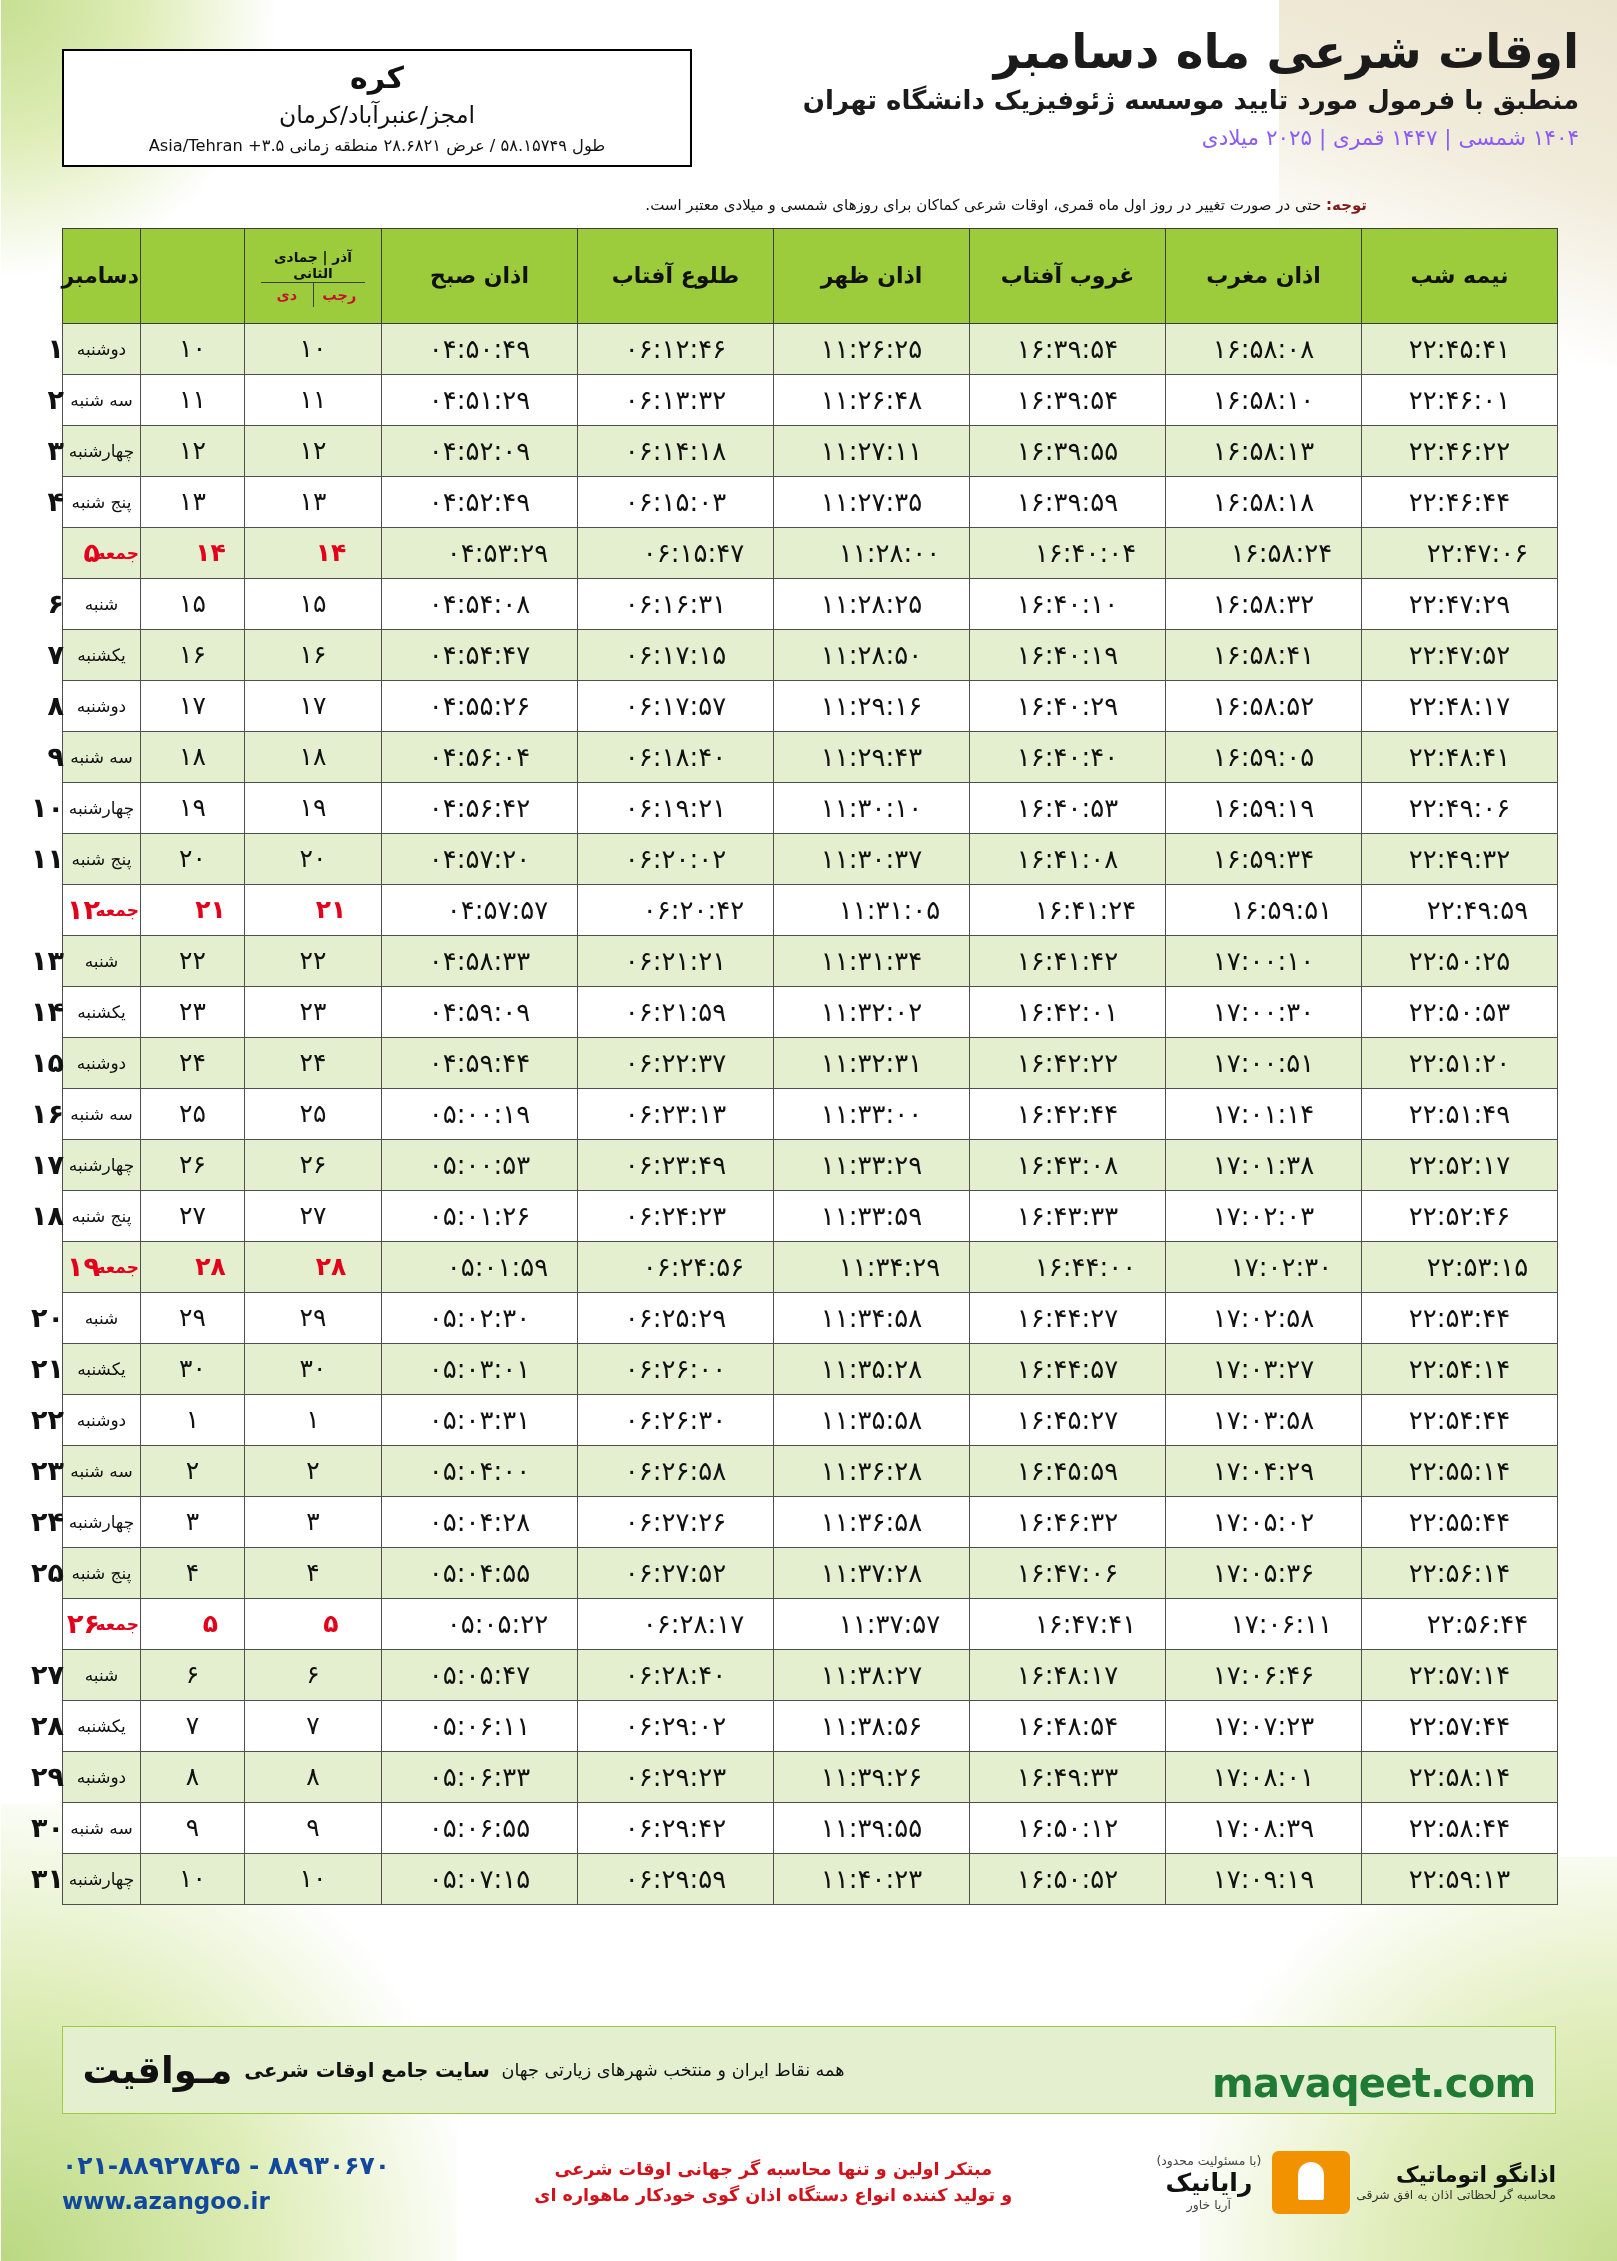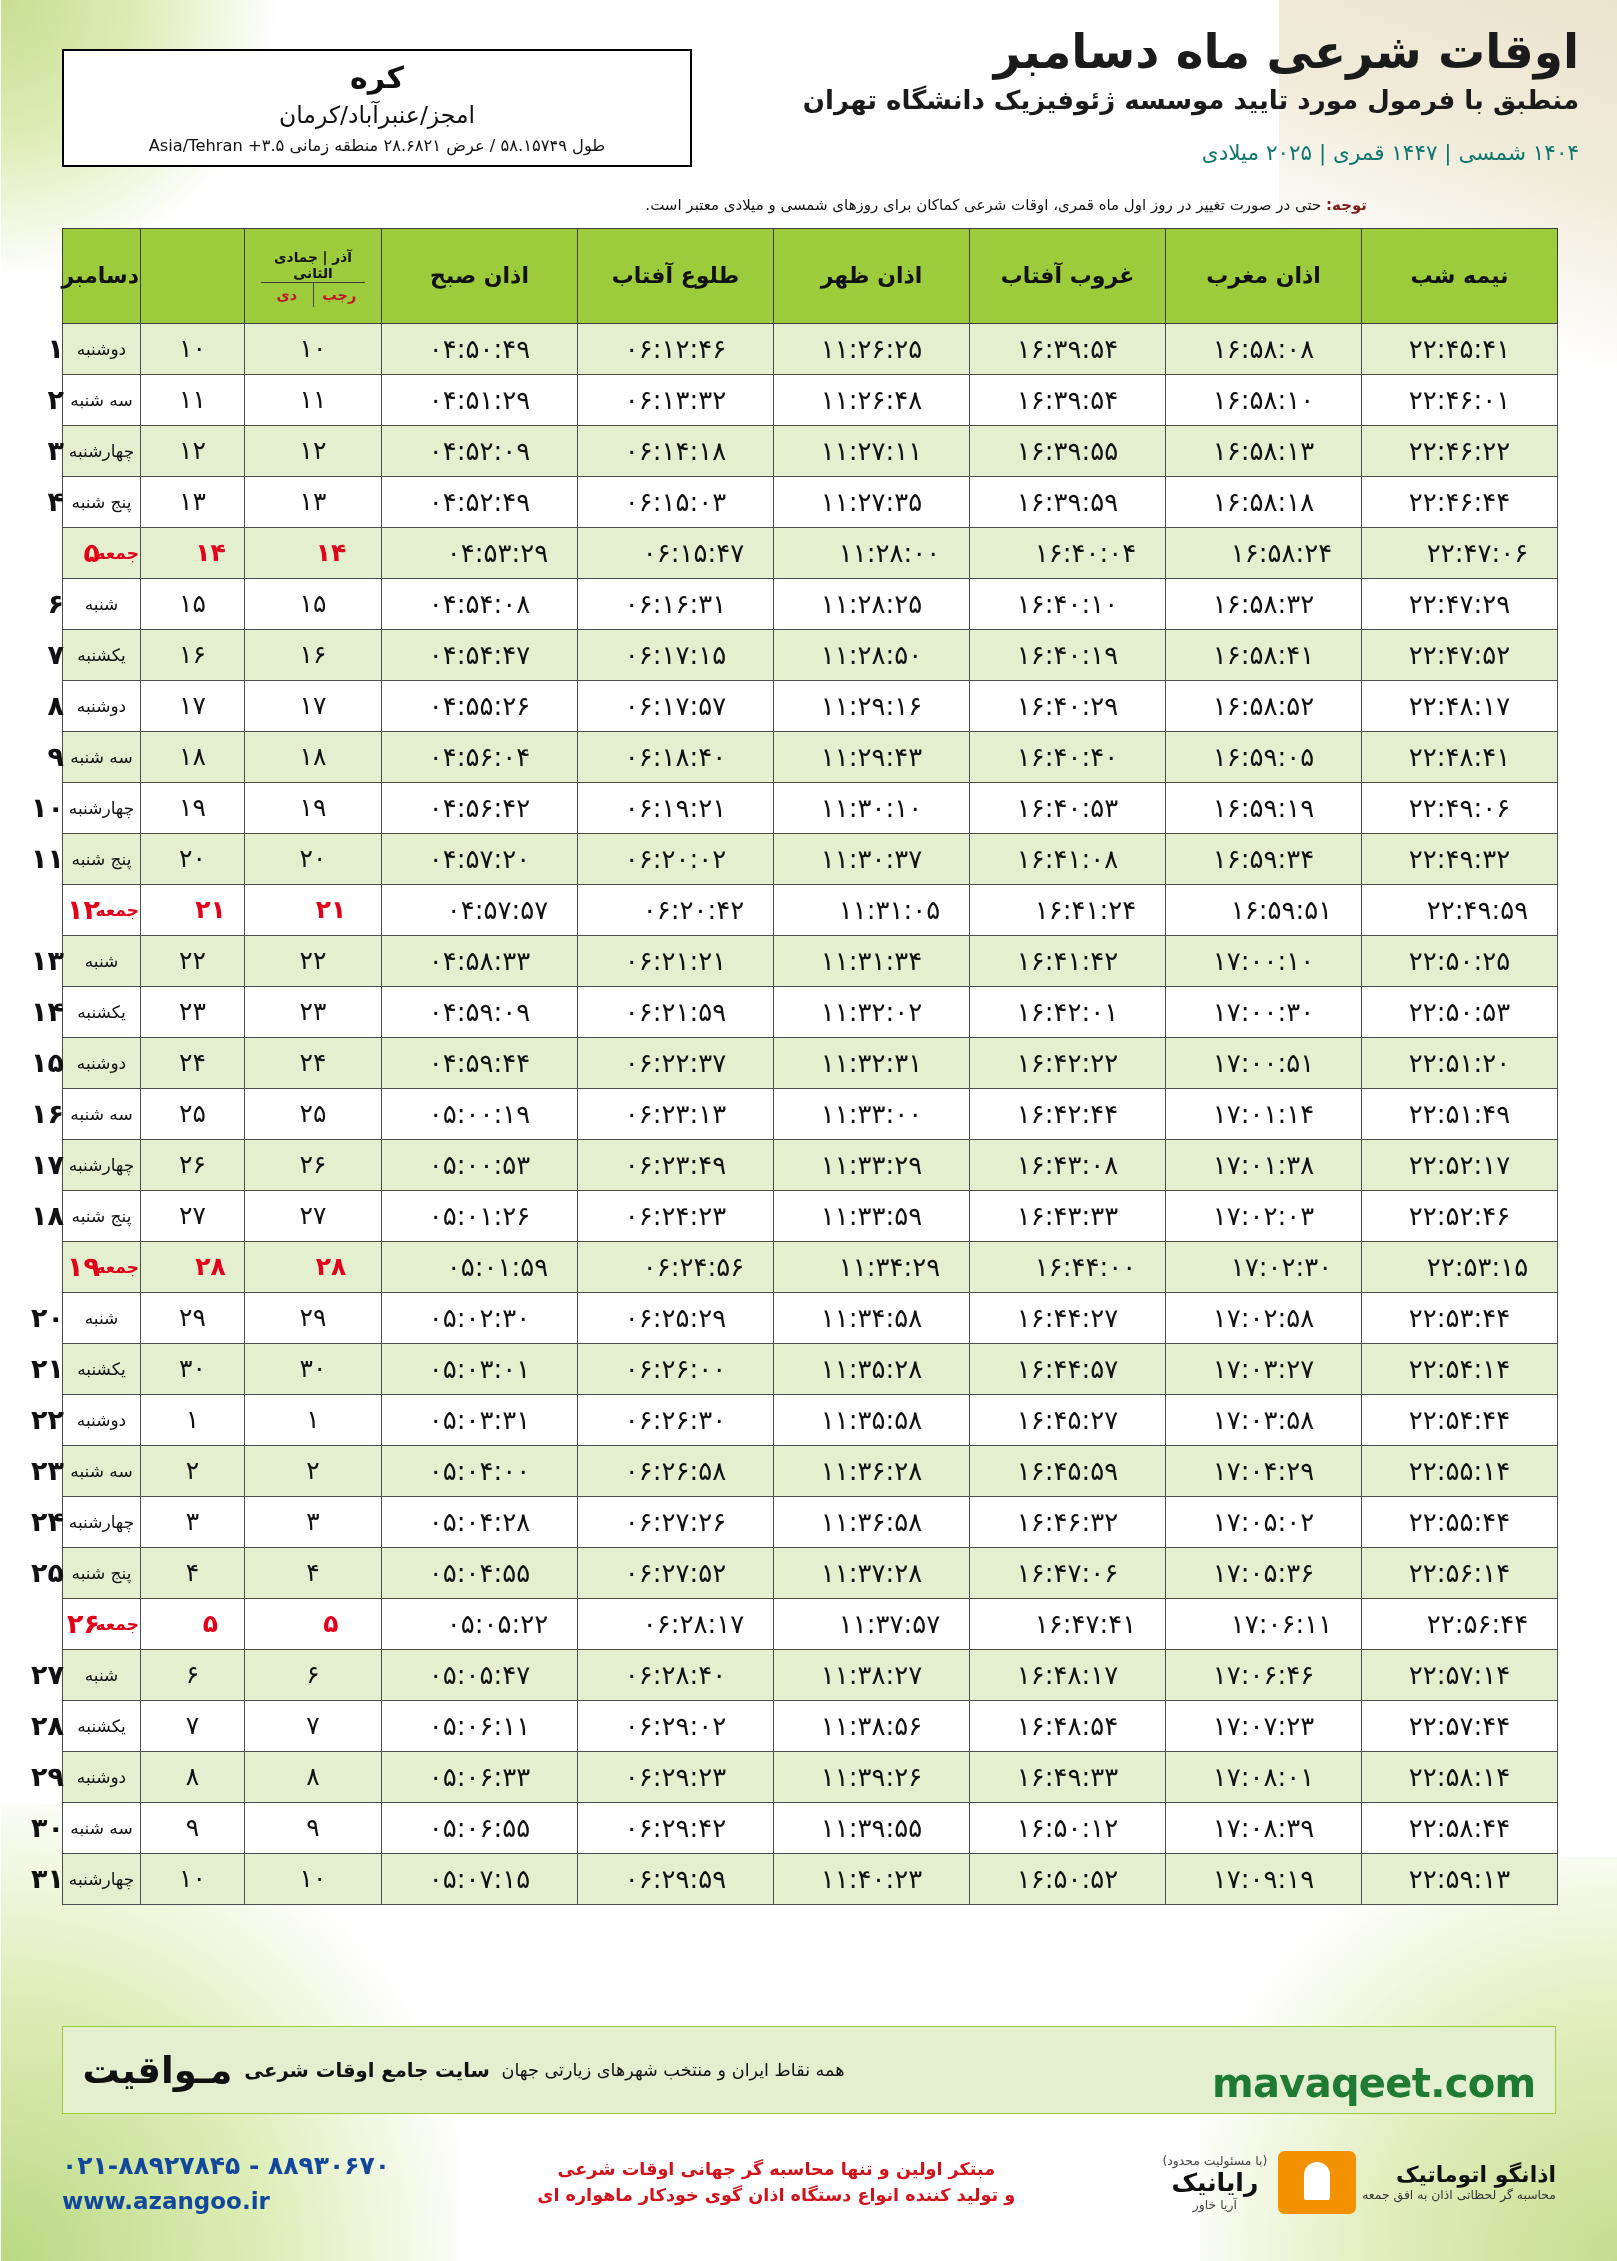--- a/index.html
+++ b/index.html
@@ -23,21 +23,21 @@
   .bg-top-right{position:absolute;right:0;top:0;width:339px;height:365px;
     background:linear-gradient(200deg,#e8e0c8 0%, #efe9d6 40%, #ffffff 78%);
     opacity:.9;}
 
   .page{position:relative;width:1618px;height:2261px;}
 
   
   .header{position:absolute;right:39px;top:26px;width:816px;text-align:right;}
   .h-title{font-size:47px;font-weight:bold;color:#1b1b1b;line-height:1.12;}
   .h-sub{font-size:26px;font-weight:bold;color:#1b1b1b;margin-top:6.5px;line-height:1.2;}
-  .h-years{font-size:21.5px;color:#0f766e;margin-top:24px;}
+  .h-years{font-size:21.5px;color:#8b5cf6;margin-top:9px;}
 
   
   .citybox{position:absolute;left:62px;top:49px;width:626px;border:2px solid #000;background:#fff;
     text-align:center;padding:9px 0 10.4px;}
   .city-name{font-size:30px;font-weight:bold;color:#111;line-height:1.2;}
   .city-path{font-size:23.5px;color:#111;margin-top:5.2px;}
   .city-geo{font-size:16.3px;color:#111;margin-top:6.5px;}
 
   .note{position:absolute;left:62px;top:196px;width:1305px;text-align:right;direction:rtl;
     font-size:15px;color:#111;}
@@ -533,21 +533,21 @@
       <span class="brand-desc">سایت جامع اوقات شرعی</span>
       <span class="brand-main">مـواقیت</span>
     </div>
   </div>
 
   <div class="footer-bottom">
     <div class="fb-right">
       <div class="azan-logo">
         <div class="azan-text">
           <div class="azan-t1">اذانگو اتوماتیک</div>
-          <div class="azan-t2">محاسبه گر لحظاتی اذان به افق جمعه</div>
+          <div class="azan-t2">محاسبه گر لحظاتی اذان به افق شرقی</div>
         </div>
         <div class="azan-badge"></div>
       </div>
       <div class="rayanik">
         <div class="rayanik-t2">(با مسئولیت محدود)</div>
         <div class="rayanik-t1">رایانیک</div>
         <div class="rayanik-t2">آریا خاور</div>
       </div>
     </div>
     <div class="fb-mid">

